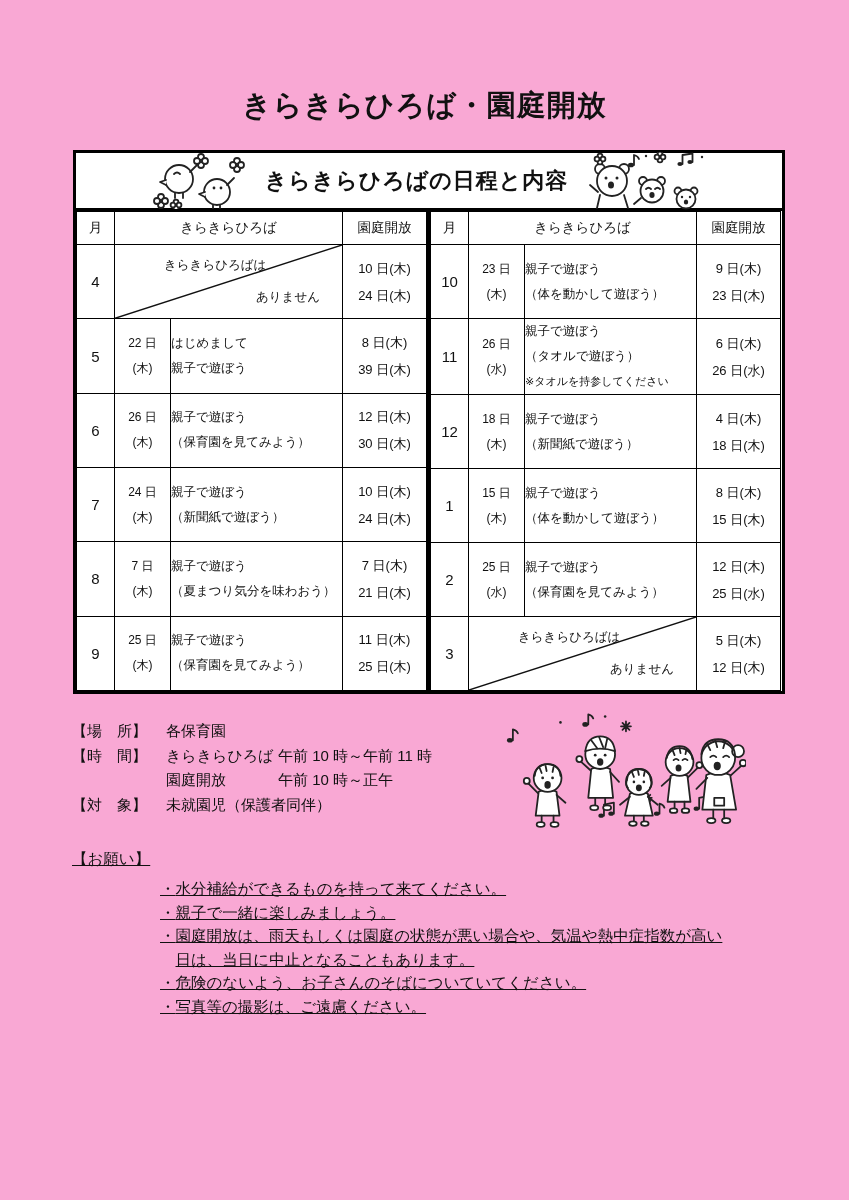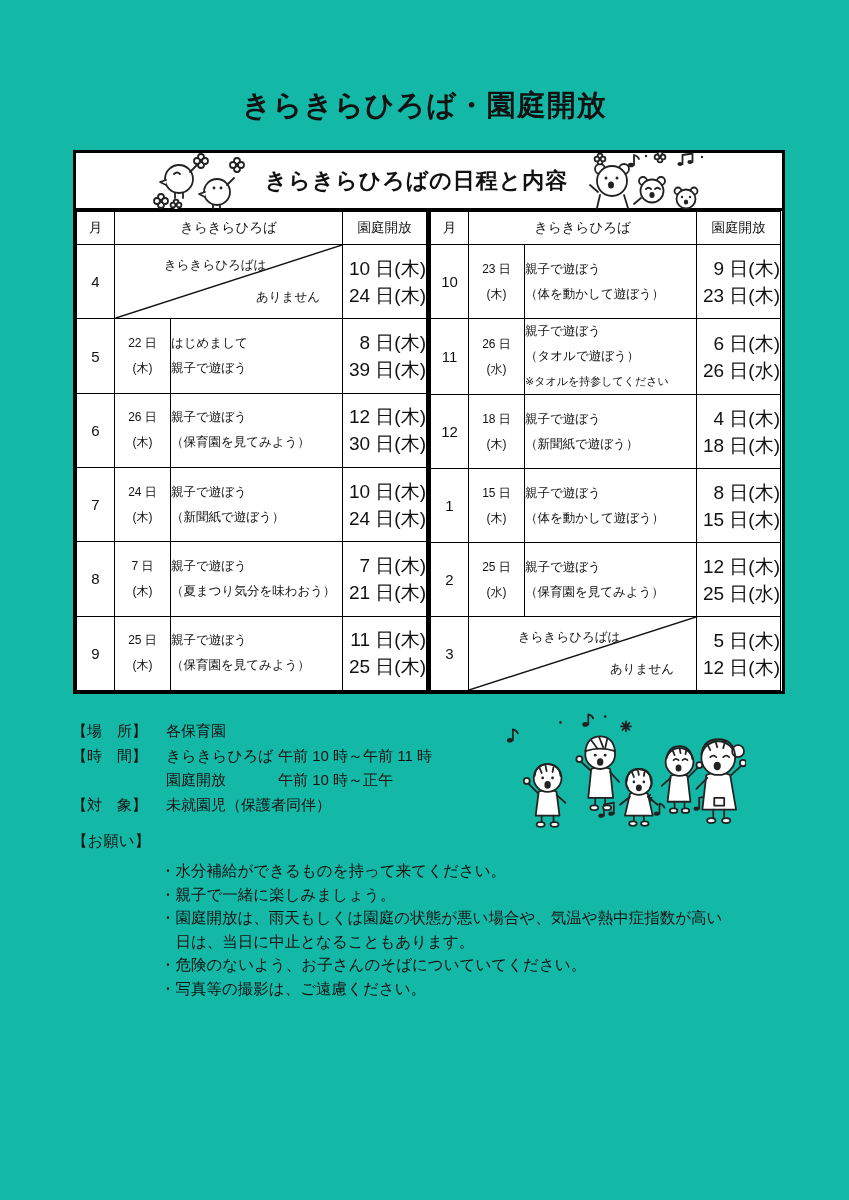--- a/index.html
+++ b/index.html
@@ -1,18 +1,18 @@
 <!DOCTYPE html>
 <html lang="ja"><head>
 <meta charset="utf-8">
 <style>
   * { box-sizing: border-box; }
   html,body { margin:0; padding:0; background:#fff; }
   .page {
-    position:relative; width:849px; height:1200px; background:#14b8a6;
+    position:relative; width:849px; height:1200px; background:#f9a8d4;
     font-family:"Liberation Sans","DejaVu Sans",sans-serif; color:#111;
     overflow:hidden;
   }
   
   .page-title {
     position:absolute; top:86px; left:0; width:100%;
     text-align:center; font-size:29px; font-weight:bold; letter-spacing:1px;
   }
   
   .sched-box { position:absolute; left:73px; top:150px; width:712px; border:3px solid #000; background:#fff; }
@@ -28,33 +28,33 @@
   .sched col.c-entei { width:84px; }
   .sched th, .sched td { border:1.5px solid #000; padding:0; background:#fff; }
   .sched tr.hrow { height:33px; }
   .sched tr.drow { height:74px; }
   .sched th { font-size:13.5px; font-weight:normal; text-align:center; }
   .td-month { text-align:center; font-size:15px; }
   .td-date  { text-align:center; font-size:12px; line-height:25px; }
   .td-act   { font-size:12.5px; line-height:25px; padding-left:6px; padding-right:2px; vertical-align:middle; }
   .td-act div { white-space:nowrap; }
   .td-act .note { font-size:11px; }
-  .td-entei { text-align:right; font-size:19px; line-height:27px; }
+  .td-entei { text-align:center; font-size:13px; line-height:27px; }
   .td-closed { position:relative; font-size:12.5px; }
   .td-closed .diag { position:absolute; left:0; top:0; width:100%; height:100%; display:block; }
   .td-closed .diag line { stroke:#111; stroke-width:1.4; }
   .td-closed .cl1 { position:absolute; left:22px; top:12px; white-space:nowrap;margin-left:27px; }
   .td-closed .cl2 { position:absolute; right:22px; bottom:12px; white-space:nowrap; }
   
   .info { position:absolute; left:72px; top:719px; width:430px; font-size:15px; line-height:24.7px; }
   .info-line { display:flex; white-space:nowrap; }
   .info .lbl  { flex:0 0 94px; }
   .info .tname{ flex:0 0 112px; }
   
-  .requests { position:absolute; left:72px; top:831px; width:660px; font-size:15.5px; }
+  .requests { position:absolute; left:72px; top:849px; width:660px; font-size:15.5px;text-decoration:underline; }
   .req-title { white-space:nowrap; }
   .req-items { margin-top:7px; margin-left:88px; line-height:23.5px; }
   .req-item { display:flex; }
   .req-item .b { flex:0 0 14px; }
   .req-item .t { width:596px; }
   
   .kids-illo { position:absolute; left:498px; top:710px; }
   svg .ln { stroke:#222; stroke-width:1.8; fill:none; stroke-linecap:round; stroke-linejoin:round; }
   svg .shp { stroke:#222; stroke-width:1.8; fill:#fff; stroke-linecap:round; stroke-linejoin:round; }
   svg .drk { fill:#222; stroke:none; }

